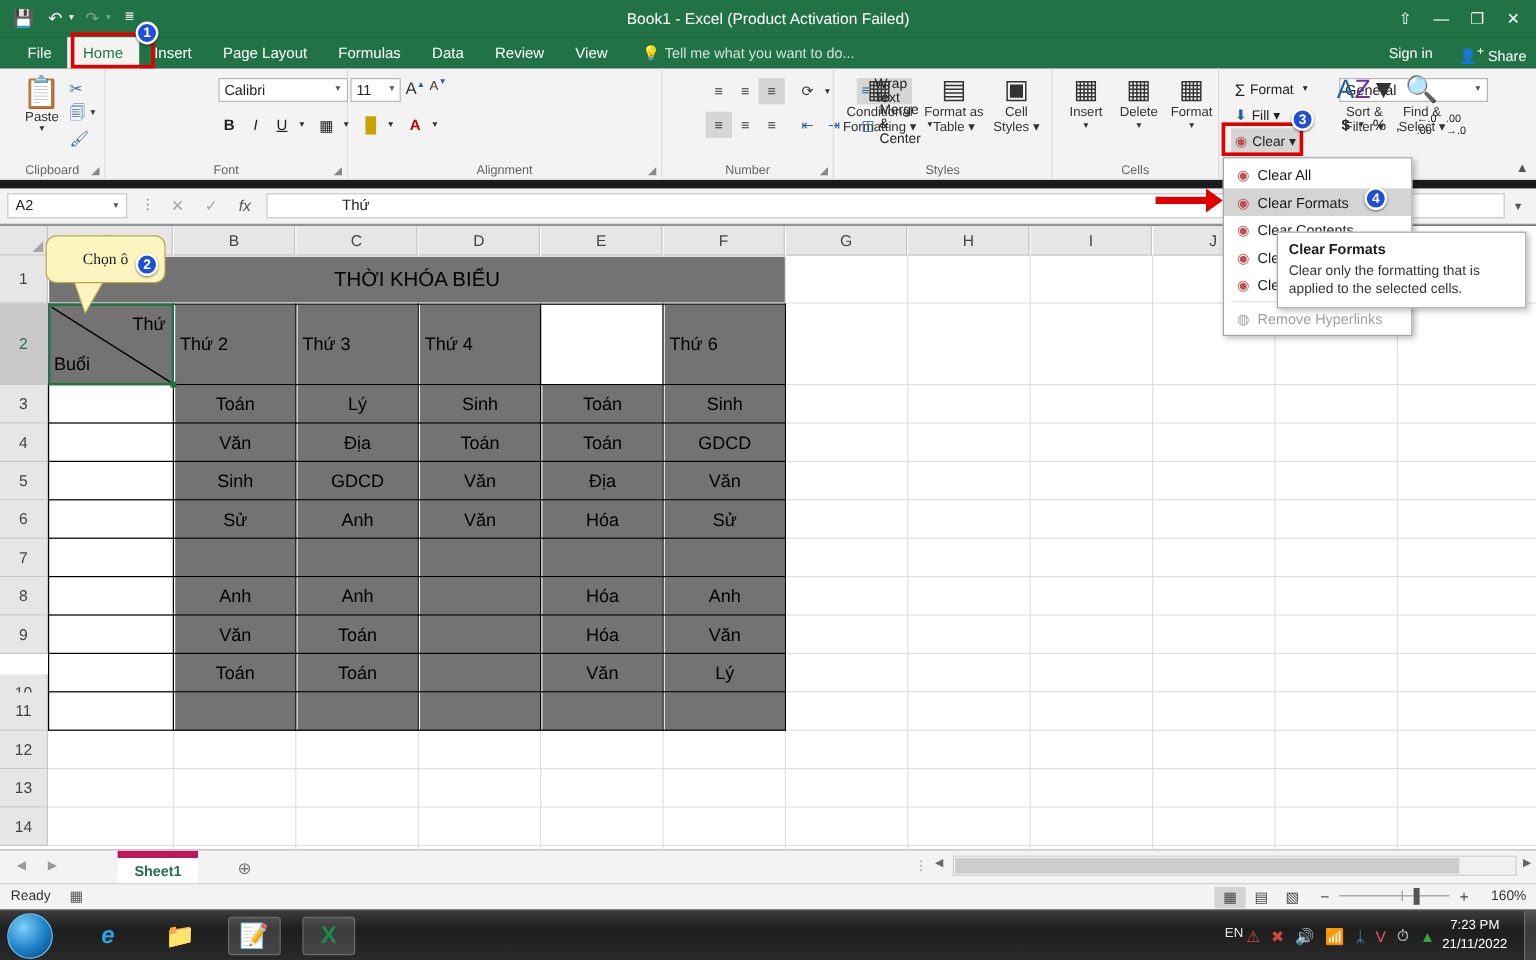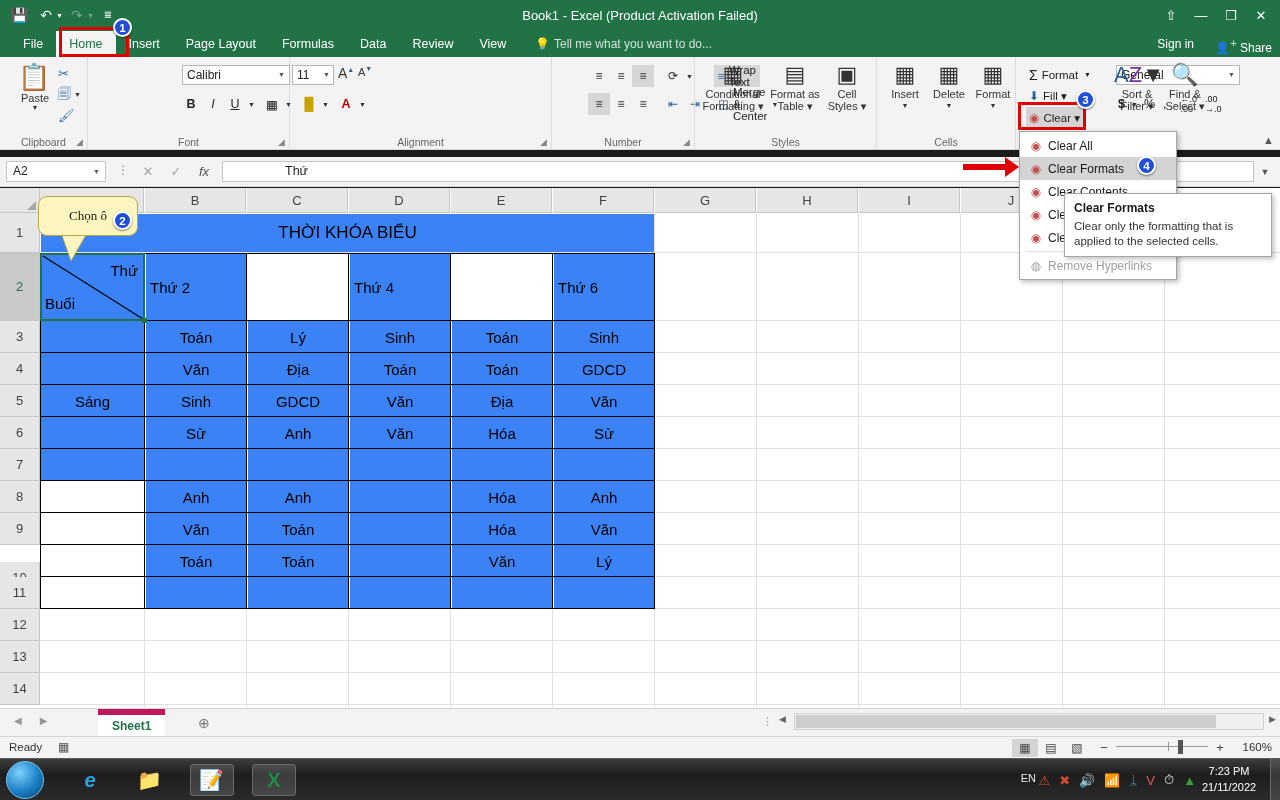--- a/index.html
+++ b/index.html
@@ -238,21 +238,21 @@
   }
   .rowhead {
     position: absolute; left: 0; width: 40px; background: #e6e6e6;
     border-right: 1px solid #c6c6c6; border-bottom: 1px solid #c6c6c6;
     font-size: 13px; color: #444; display: flex; align-items: center; justify-content: center;
   }
   .rowhead.active { background: #c9c9c9; color: #217346; }
   .gcell {
     position: absolute; font-size: 15px; color: #000000;
     display: flex; align-items: center; justify-content: center;
-    background: #3b82f6;
+    background: #737373;
   }
   .gline-v { position: absolute; width: 1px; background: #e0e0e0; }
   .gline-h { position: absolute; height: 1px; background: #e0e0e0; }
   .tbl-border { position: absolute; background: #000000; }
 
   .selbox {
     position: absolute; border: 2px solid #217346; pointer-events: none; z-index: 12;
   }
   .selhandle {
     position: absolute; width: 5px; height: 5px; background: #217346; z-index: 13;
@@ -675,24 +675,24 @@
     <div class="gcell" style="left:41px; top:26px; width:613px; height:38px; font-size:17px;">THỜI KHÓA BIỂU</div>
 
     <div class="gcell" style="left:41px; top:66px; width:103px; height:66px;"></div>
     <div class="gcell" style="left:41px; top:66px; width:103px; height:33px; justify-content:flex-end; padding-right:6px;">Thứ</div>
     <div class="gcell" style="left:41px; top:99px; width:103px; height:33px; justify-content:flex-start; padding-left:4px;">Buổi</div>
     <svg class="diag" style="left:41px; top:66px;" width="104" height="67">
       <line x1="2" y1="2" x2="102" y2="65" stroke="#000000" stroke-width="1.2"></line>
     </svg>
 
     <div class="gcell" style="left:146px; top:66px; width:100px; height:66px; justify-content:flex-start; padding-left:4px;">Thứ 2</div>
+    <div class="gcell" style="left:248px; top:66px; width:100px; height:66px; justify-content:flex-start; padding-left:4px;">Thứ 3</div>
     <div class="gcell" style="left:350px; top:66px; width:100px; height:66px; justify-content:flex-start; padding-left:4px;">Thứ 4</div>
     <div class="gcell" style="left:554px; top:66px; width:100px; height:66px; justify-content:flex-start; padding-left:4px;">Thứ 6</div>
 
-    <div class="gcell" style="left:41px; top:133px; width:103px; height:160px;">Sáng</div>
 
     <div class="gcell" style="left:146px; top:133px; width:100px; height:32px;">Toán</div>
     <div class="gcell" style="left:248px; top:133px; width:100px; height:32px;">Lý</div>
     <div class="gcell" style="left:350px; top:133px; width:100px; height:32px;">Sinh</div>
     <div class="gcell" style="left:452px; top:133px; width:100px; height:32px;">Toán</div>
     <div class="gcell" style="left:554px; top:133px; width:100px; height:32px;">Sinh</div>
 
     <div class="gcell" style="left:146px; top:165px; width:100px; height:32px;">Văn</div>
     <div class="gcell" style="left:248px; top:165px; width:100px; height:32px;">Địa</div>
     <div class="gcell" style="left:350px; top:165px; width:100px; height:32px;">Toán</div>

